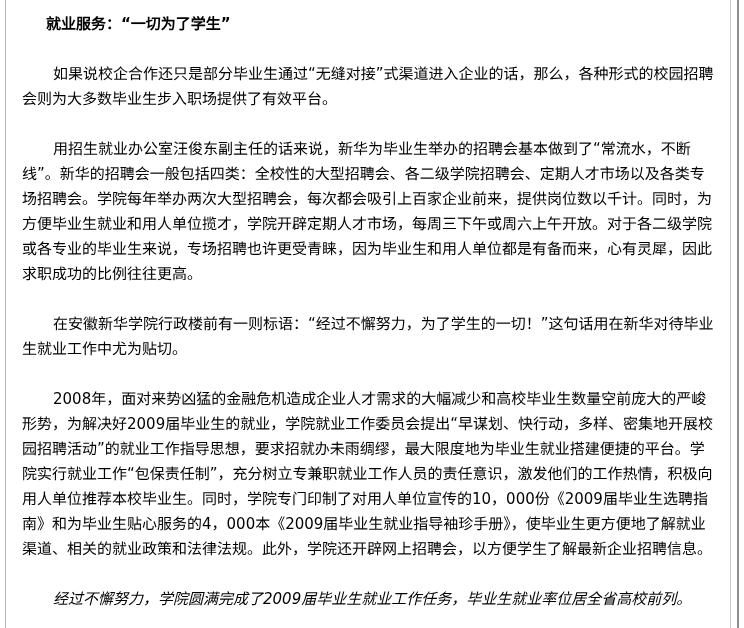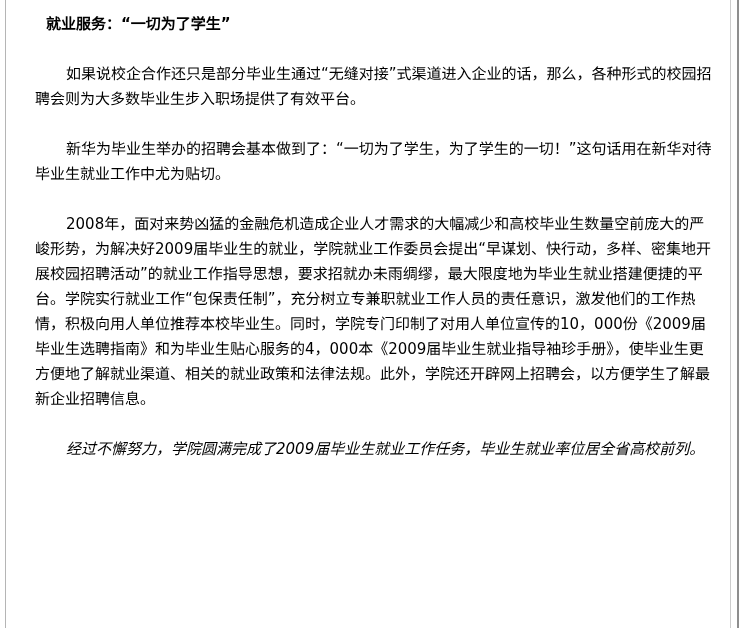--- a/index.html
+++ b/index.html
@@ -45,35 +45,36 @@
     text-align: left;
   }
   .doc-title {
     font-size: 15px;
     line-height: 25px;
     font-weight: bold;
     margin: 0 0 25px 0;
     text-indent: 27px;
   }
   .doc-paragraph {
-    margin: 0 0 25px 16px;
+    margin: 0 0 25px 3px;
     text-indent: 31px;
     word-break: break-all;
   }
   .doc-paragraph:last-child {
     margin-bottom: 0;
     font-style: italic;
   }
 </style>
 </head>
 <body>
 
 <div class="edge-line edge-left"></div>
 <div class="edge-line edge-right-inner"></div>
 <div class="edge-line edge-right-outer"></div>
 
 <div class="doc-content">
   <h1 class="doc-title">就业服务：“一切为了学生”</h1>
   <p class="doc-paragraph">如果说校企合作还只是部分毕业生通过“无缝对接”式渠道进入企业的话，那么，各种形式的校园招聘会则为大多数毕业生步入职场提供了有效平台。</p>
-  <p class="doc-paragraph">新华为毕业生举办的招聘会基本做到了：“一切为了学生，为了学生的一切！”这句话用在新华对待毕业生就业工作中尤为贴切。</p>
+  <p class="doc-paragraph">用招生就业办公室汪俊东副主任的话来说，新华为毕业生举办的招聘会基本做到了“常流水，不断线”。新华的招聘会一般包括四类：全校性的大型招聘会、各二级学院招聘会、定期人才市场以及各类专场招聘会。学院每年举办两次大型招聘会，每次都会吸引上百家企业前来，提供岗位数以千计。同时，为方便毕业生就业和用人单位揽才，学院开辟定期人才市场，每周三下午或周六上午开放。对于各二级学院或各专业的毕业生来说，专场招聘也许更受青睐，因为毕业生和用人单位都是有备而来，心有灵犀，因此求职成功的比例往往更高。</p>
+  <p class="doc-paragraph">在安徽新华学院行政楼前有一则标语：“经过不懈努力，为了学生的一切！”这句话用在新华对待毕业生就业工作中尤为贴切。</p>
   <p class="doc-paragraph">2008年，面对来势凶猛的金融危机造成企业人才需求的大幅减少和高校毕业生数量空前庞大的严峻形势，为解决好2009届毕业生的就业，学院就业工作委员会提出“早谋划、快行动，多样、密集地开展校园招聘活动”的就业工作指导思想，要求招就办未雨绸缪，最大限度地为毕业生就业搭建便捷的平台。学院实行就业工作“包保责任制”，充分树立专兼职就业工作人员的责任意识，激发他们的工作热情，积极向用人单位推荐本校毕业生。同时，学院专门印制了对用人单位宣传的10，000份《2009届毕业生选聘指南》和为毕业生贴心服务的4，000本《2009届毕业生就业指导袖珍手册》，使毕业生更方便地了解就业渠道、相关的就业政策和法律法规。此外，学院还开辟网上招聘会，以方便学生了解最新企业招聘信息。</p>
   <p class="doc-paragraph">经过不懈努力，学院圆满完成了2009届毕业生就业工作任务，毕业生就业率位居全省高校前列。</p>
 </div>
 
 </body></html>

